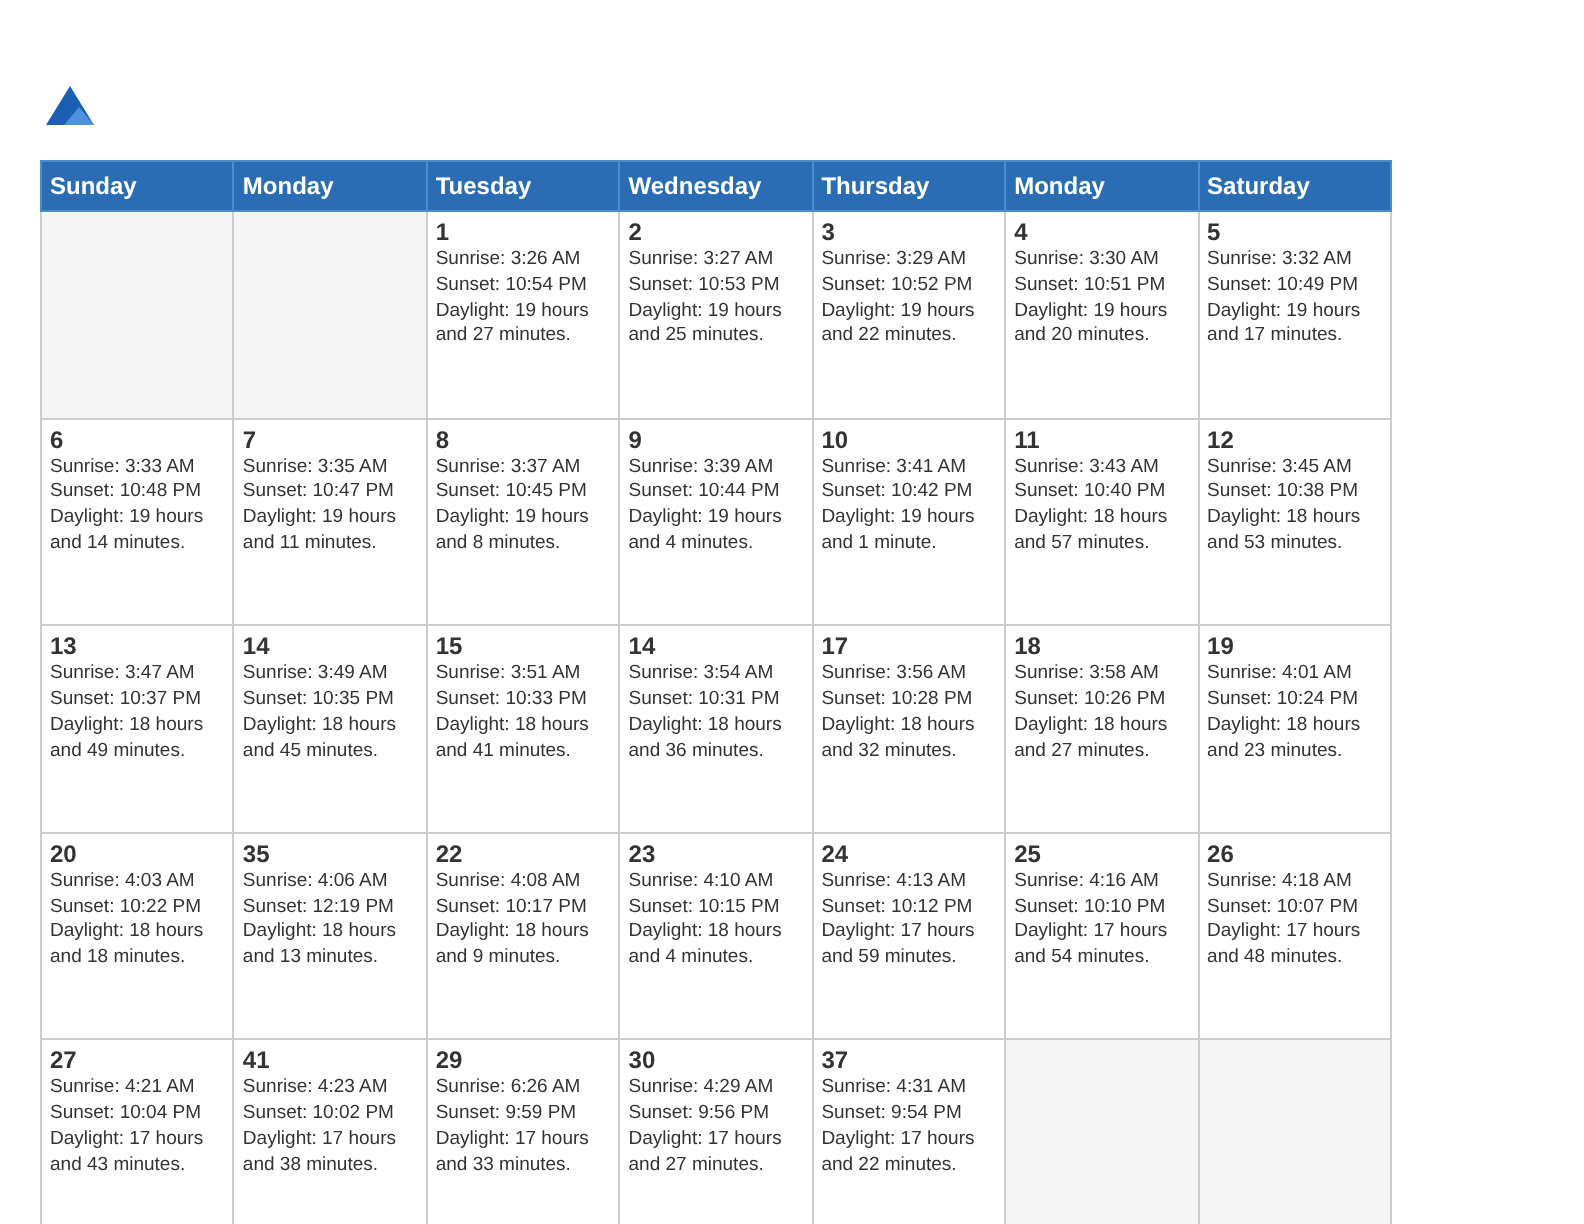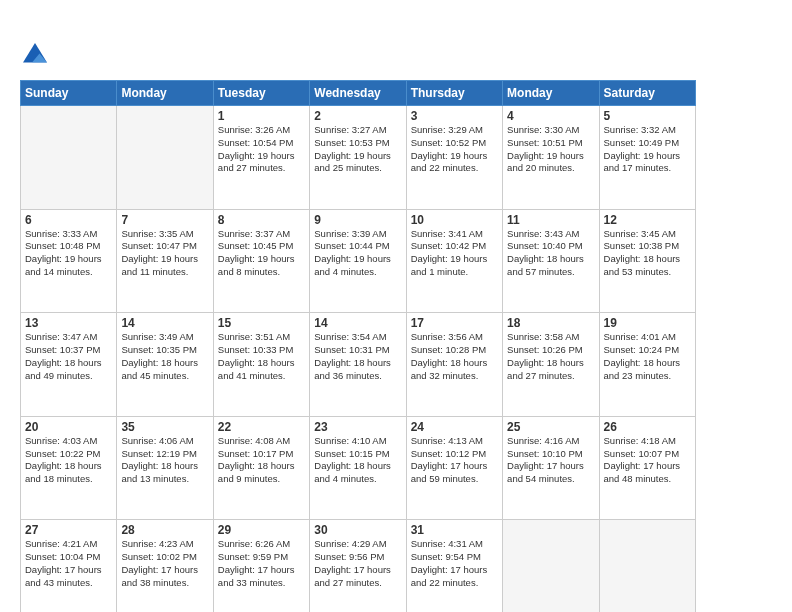--- a/index.html
+++ b/index.html
@@ -335,42 +335,42 @@
         </tr>
         <tr>
           <td>
             <span class="day-number">27</span>
             <div class="day-info">Sunrise: 4:21 AM
 Sunset: 10:04 PM
 Daylight: 17 hours
 and 43 minutes.</div>
           </td>
           <td>
-            <span class="day-number">28</span>
+            <span class="day-number">41</span>
             <div class="day-info">Sunrise: 4:23 AM
 Sunset: 10:02 PM
 Daylight: 17 hours
 and 38 minutes.</div>
           </td>
           <td>
             <span class="day-number">29</span>
             <div class="day-info">Sunrise: 6:26 AM
 Sunset: 9:59 PM
 Daylight: 17 hours
 and 33 minutes.</div>
           </td>
           <td>
             <span class="day-number">30</span>
             <div class="day-info">Sunrise: 4:29 AM
 Sunset: 9:56 PM
 Daylight: 17 hours
 and 27 minutes.</div>
           </td>
           <td>
-            <span class="day-number">31</span>
+            <span class="day-number">37</span>
             <div class="day-info">Sunrise: 4:31 AM
 Sunset: 9:54 PM
 Daylight: 17 hours
 and 22 minutes.</div>
           </td>
           <td class="empty"></td>
           <td class="empty"></td>
         </tr>
       </tbody>
   </table>

